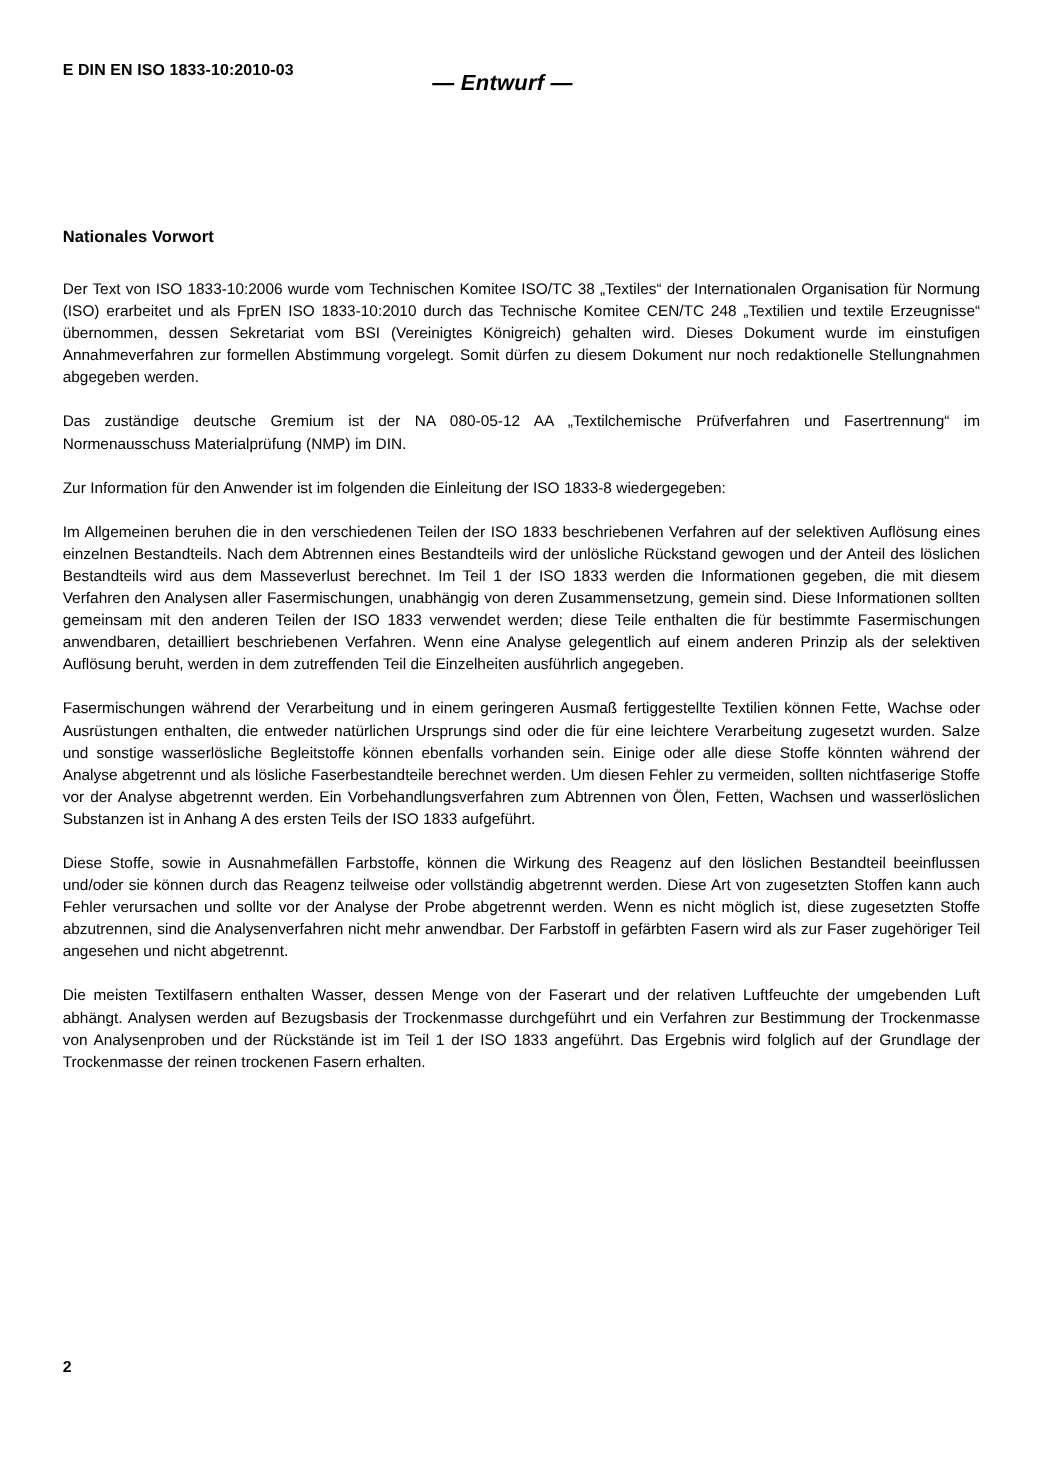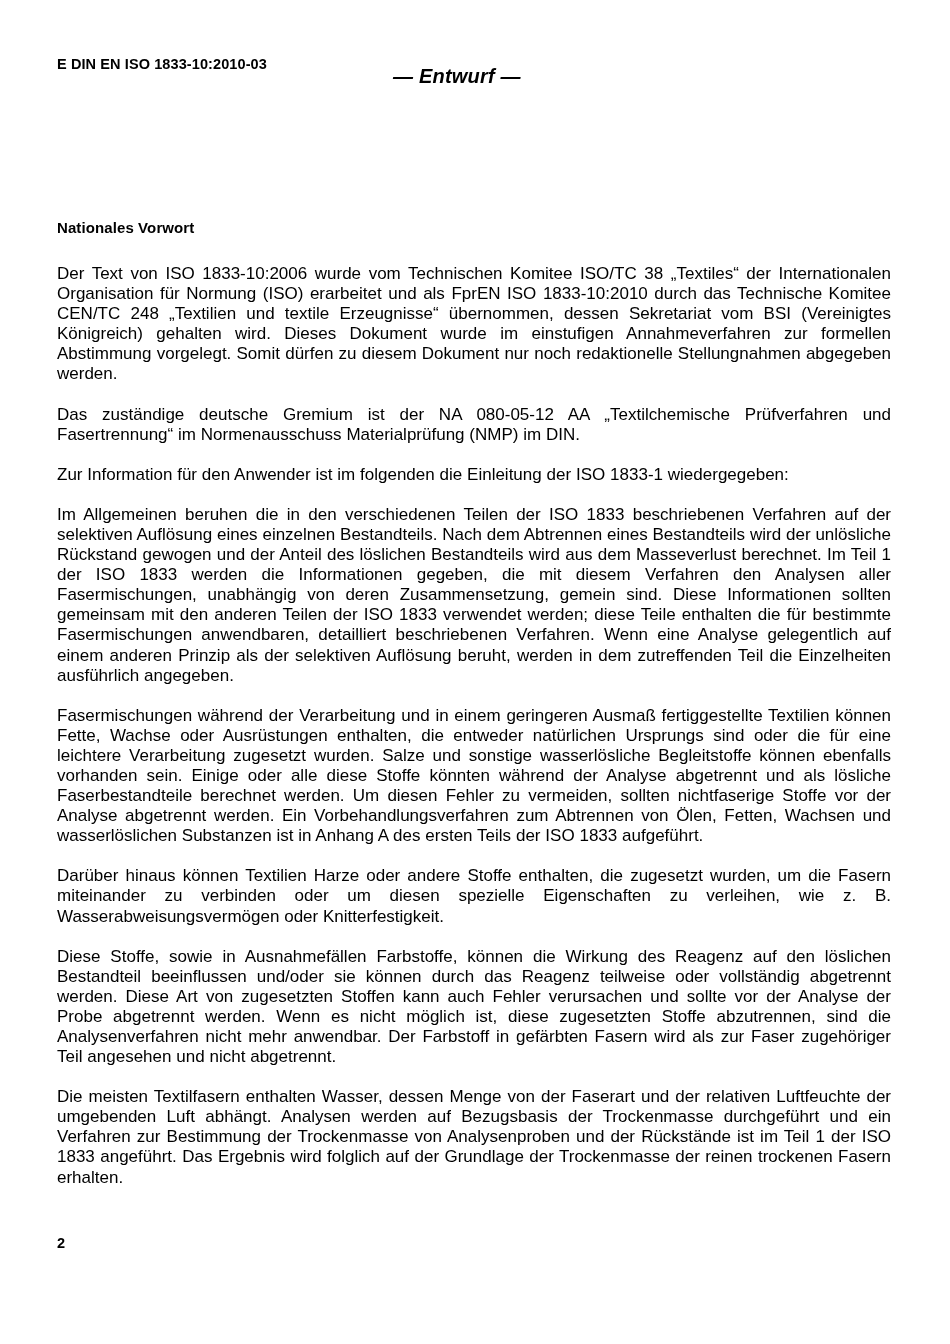--- a/index.html
+++ b/index.html
@@ -60,26 +60,26 @@
     position: absolute;
     top: 206px;
     left: 57px;
     width: 834px;
   }
 
   .section-title {
     font-size: 15px;
     font-weight: bold;
     line-height: 20px;
-    margin: 12px 0 26px 0;
+    margin: 0 0 26px 0;
     letter-spacing: 0.1px;
   }
 
   p.body-text {
-    font-size: 17px;
+    font-size: 14px;
     line-height: 20.1px;
     margin: 0 0 20px 0;
     text-align: justify;
     text-justify: inter-word;
     hyphens: none;
     word-spacing: 0.1px;
   }
   p.body-text:last-child {
     margin-bottom: 15px;
   }
@@ -103,24 +103,23 @@
     <div class="header-standard-no">E DIN EN ISO 1833-10:2010-03</div>
     <div class="header-draft-mark">— Entwurf —</div>
   </div>
 
   <div class="content">
 
     <h1 class="section-title">Nationales Vorwort</h1>
 
     <p class="body-text">Der Text von ISO 1833-10:2006 wurde vom Technischen Komitee ISO/TC 38 „Textiles“ der Internationalen Organisation für Normung (ISO) erarbeitet und als FprEN ISO 1833-10:2010 durch das Technische Komitee CEN/TC 248 „Textilien und textile Erzeugnisse“ übernommen, dessen Sekretariat vom BSI (Vereinigtes Königreich) gehalten wird. Dieses Dokument wurde im einstufigen Annahmeverfahren zur formellen Abstimmung vorgelegt. Somit dürfen zu diesem Dokument nur noch redaktionelle Stellungnahmen abgegeben werden.</p>
     <p class="body-text">Das zuständige deutsche Gremium ist der NA 080-05-12 AA „Textilchemische Prüfverfahren und Fasertrennung“ im Normenausschuss Materialprüfung (NMP) im DIN.</p>
-    <p class="body-text">Zur Information für den Anwender ist im folgenden die Einleitung der ISO 1833-1 wiedergegeben:</p>
+    <p class="body-text">Zur Information für den Anwender ist im folgenden die Einleitung der ISO 1833-8 wiedergegeben:</p>
     <p class="body-text">Im Allgemeinen beruhen die in den verschiedenen Teilen der ISO 1833 beschriebenen Verfahren auf der selektiven Auflösung eines einzelnen Bestandteils. Nach dem Abtrennen eines Bestandteils wird der unlösliche Rückstand gewogen und der Anteil des löslichen Bestandteils wird aus dem Masseverlust berechnet. Im Teil 1 der ISO 1833 werden die Informationen gegeben, die mit diesem Verfahren den Analysen aller Fasermischungen, unabhängig von deren Zusammensetzung, gemein sind. Diese Informationen sollten gemeinsam mit den anderen Teilen der ISO 1833 verwendet werden; diese Teile enthalten die für bestimmte Fasermischungen anwendbaren, detailliert beschriebenen Verfahren. Wenn eine Analyse gelegentlich auf einem anderen Prinzip als der selektiven Auflösung beruht, werden in dem zutreffenden Teil die Einzelheiten ausführlich angegeben.</p>
     <p class="body-text">Fasermischungen während der Verarbeitung und in einem geringeren Ausmaß fertiggestellte Textilien können Fette, Wachse oder Ausrüstungen enthalten, die entweder natürlichen Ursprungs sind oder die für eine leichtere Verarbeitung zugesetzt wurden. Salze und sonstige wasserlösliche Begleitstoffe können ebenfalls vorhanden sein. Einige oder alle diese Stoffe könnten während der Analyse abgetrennt und als lösliche Faserbestandteile berechnet werden. Um diesen Fehler zu vermeiden, sollten nichtfaserige Stoffe vor der Analyse abgetrennt werden. Ein Vorbehandlungsverfahren zum Abtrennen von Ölen, Fetten, Wachsen und wasserlöslichen Substanzen ist in Anhang A des ersten Teils der ISO 1833 aufgeführt.</p>
-    <p class="body-text">Darüber hinaus können Textilien Harze oder andere Stoffe enthalten, die zugesetzt wurden, um die Fasern miteinander zu verbinden oder um diesen spezielle Eigenschaften zu verleihen, wie z. B. Wasserabweisungsvermögen oder Knitterfestigkeit.</p>
     <p class="body-text">Diese Stoffe, sowie in Ausnahmefällen Farbstoffe, können die Wirkung des Reagenz auf den löslichen Bestandteil beeinflussen und/oder sie können durch das Reagenz teilweise oder vollständig abgetrennt werden. Diese Art von zugesetzten Stoffen kann auch Fehler verursachen und sollte vor der Analyse der Probe abgetrennt werden. Wenn es nicht möglich ist, diese zugesetzten Stoffe abzutrennen, sind die Analysenverfahren nicht mehr anwendbar. Der Farbstoff in gefärbten Fasern wird als zur Faser zugehöriger Teil angesehen und nicht abgetrennt.</p>
     <p class="body-text">Die meisten Textilfasern enthalten Wasser, dessen Menge von der Faserart und der relativen Luftfeuchte der umgebenden Luft abhängt. Analysen werden auf Bezugsbasis der Trockenmasse durchgeführt und ein Verfahren zur Bestimmung der Trockenmasse von Analysenproben und der Rückstände ist im Teil 1 der ISO 1833 angeführt. Das Ergebnis wird folglich auf der Grundlage der Trockenmasse der reinen trockenen Fasern erhalten.</p>
 
   </div>
 
   <div class="page-folio">2</div>
 
 </div>
 
 </body></html>

